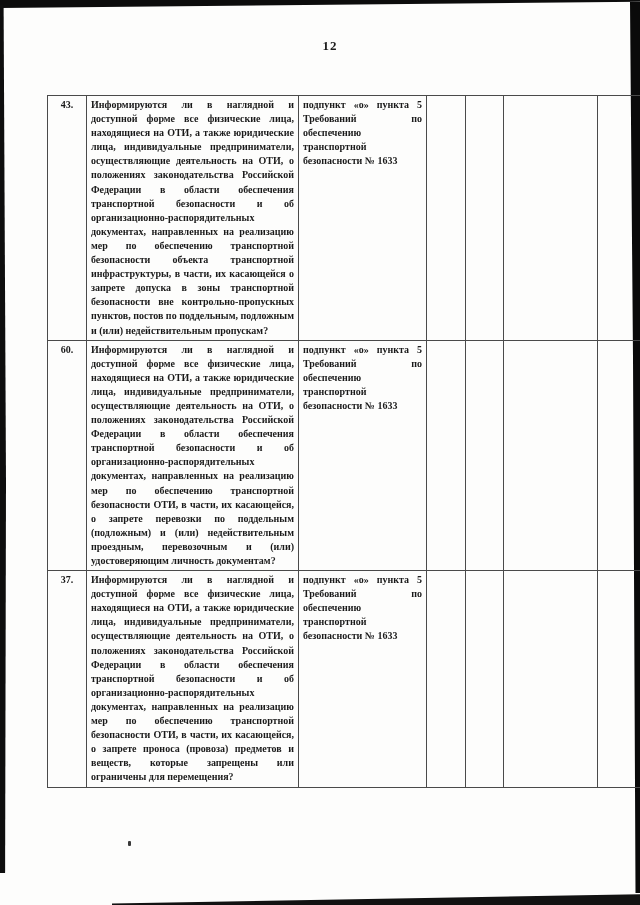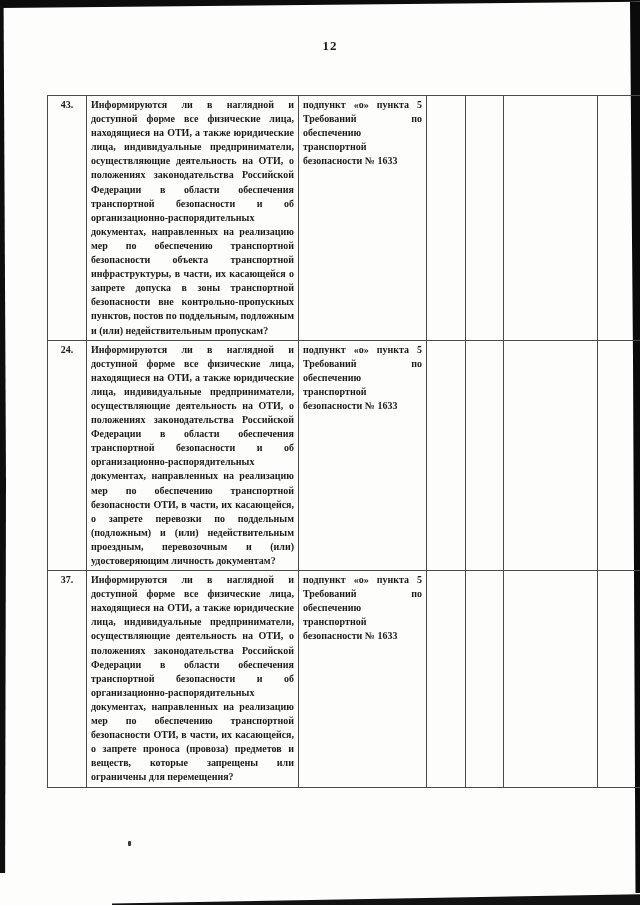--- a/index.html
+++ b/index.html
@@ -73,21 +73,21 @@
       <tr class="r43">
     <td class="c-num">43.</td>
     <td class="c-question">Информируются ли в наглядной и доступной форме все физические лица, находящиеся на ОТИ, а также юридические лица, индивидуальные предприниматели, осуществляющие деятельность на ОТИ, о положениях законодательства Российской Федерации в области обеспечения транспортной безопасности и об организационно-распорядительных документах, направленных на реализацию мер по обеспечению транспортной безопасности объекта транспортной инфраструктуры, в части, их касающейся о запрете допуска в зоны транспортной безопасности вне контрольно-пропускных пунктов, постов по поддельным, подложным и (или) недействительным пропускам?</td>
     <td class="c-ref">подпункт «о» пункта 5 Требований по обеспечению транспортной безопасности № 1633</td>
     <td class="c-e1"></td>
     <td class="c-e2"></td>
     <td class="c-e3"></td>
     <td class="c-e4"></td>
   </tr>
   <tr class="r44">
-    <td class="c-num">24.</td>
+    <td class="c-num">60.</td>
     <td class="c-question">Информируются ли в наглядной и доступной форме все физические лица, находящиеся на ОТИ, а также юридические лица, индивидуальные предприниматели, осуществляющие деятельность на ОТИ, о положениях законодательства Российской Федерации в области обеспечения транспортной безопасности и об организационно-распорядительных документах, направленных на реализацию мер по обеспечению транспортной безопасности ОТИ, в части, их касающейся, о запрете перевозки по поддельным (подложным) и (или) недействительным проездным, перевозочным и (или) удостоверяющим личность документам?</td>
     <td class="c-ref">подпункт «о» пункта 5 Требований по обеспечению транспортной безопасности № 1633</td>
     <td class="c-e1"></td>
     <td class="c-e2"></td>
     <td class="c-e3"></td>
     <td class="c-e4"></td>
   </tr>
   <tr class="r45">
     <td class="c-num">37.</td>
     <td class="c-question">Информируются ли в наглядной и доступной форме все физические лица, находящиеся на ОТИ, а также юридические лица, индивидуальные предприниматели, осуществляющие деятельность на ОТИ, о положениях законодательства Российской Федерации в области обеспечения транспортной безопасности и об организационно-распорядительных документах, направленных на реализацию мер по обеспечению транспортной безопасности ОТИ, в части, их касающейся, о запрете проноса (провоза) предметов и веществ, которые запрещены или ограничены для перемещения?</td>

